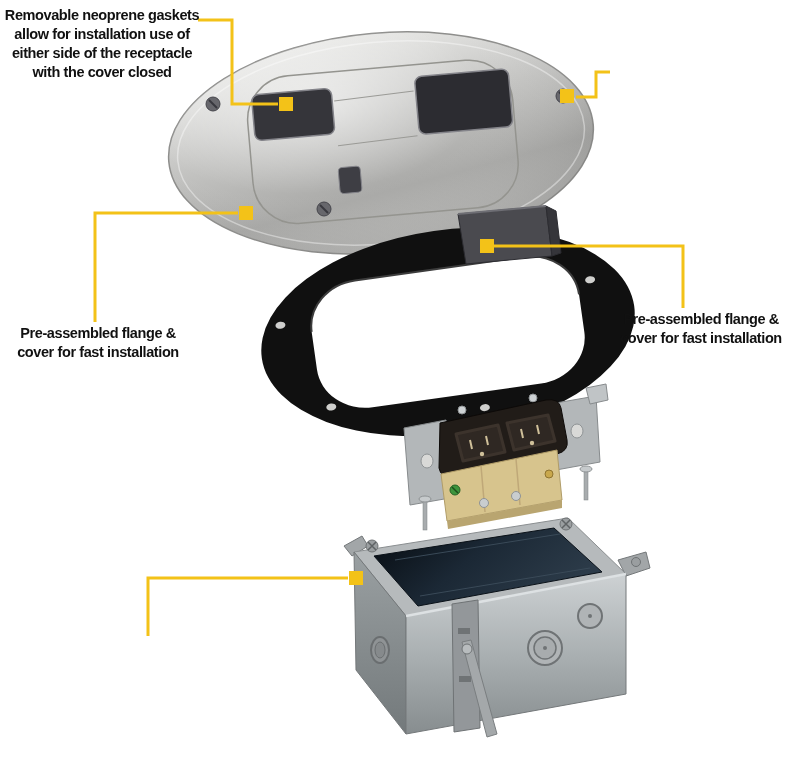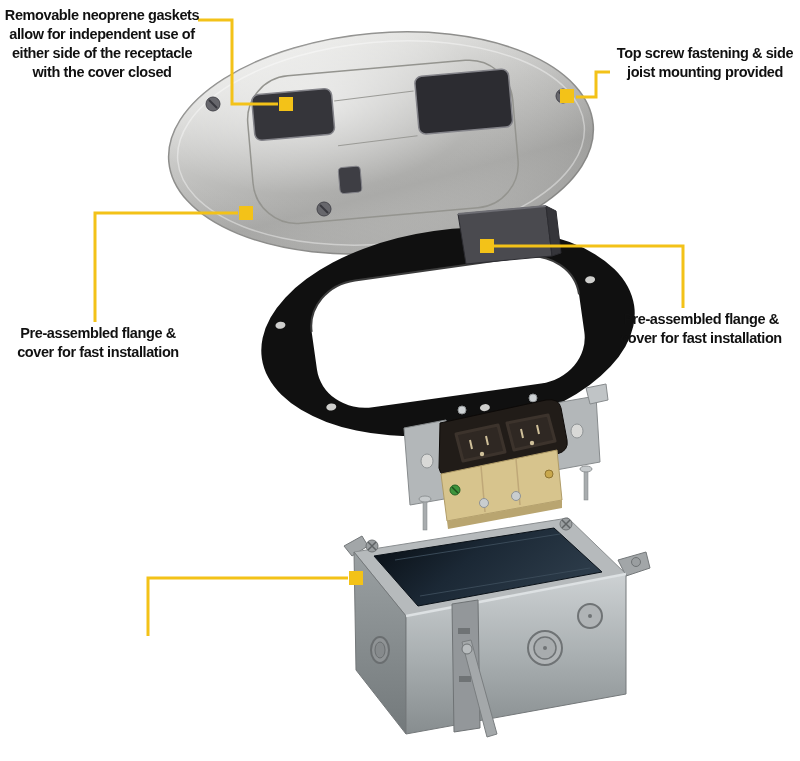--- a/index.html
+++ b/index.html
@@ -168,23 +168,21 @@
     <g style="fill:var(--accent,#F3C218)">
       <rect x="279" y="97" width="14" height="14"></rect>
       <rect x="560" y="89" width="14" height="14"></rect>
       <rect x="239" y="206" width="14" height="14"></rect>
       <rect x="480" y="239" width="14" height="14"></rect>
       <rect x="349" y="571" width="14" height="14"></rect>
     </g>
   </svg>
 
   <div class="annotation ann-tl">Removable neoprene gaskets
-allow for independent use of
+allow for installation use of
 either side of the receptacle
 with the cover closed</div>
-  <div class="annotation ann-tr">Top screw fastening &amp; side
-joist mounting provided</div>
   <div class="annotation ann-ml">Pre-assembled flange &amp;
 cover for fast installation</div>
   <div class="annotation ann-mr">Pre-assembled flange &amp;
 cover for fast installation</div>
 
 </div>
 
 </body></html>

